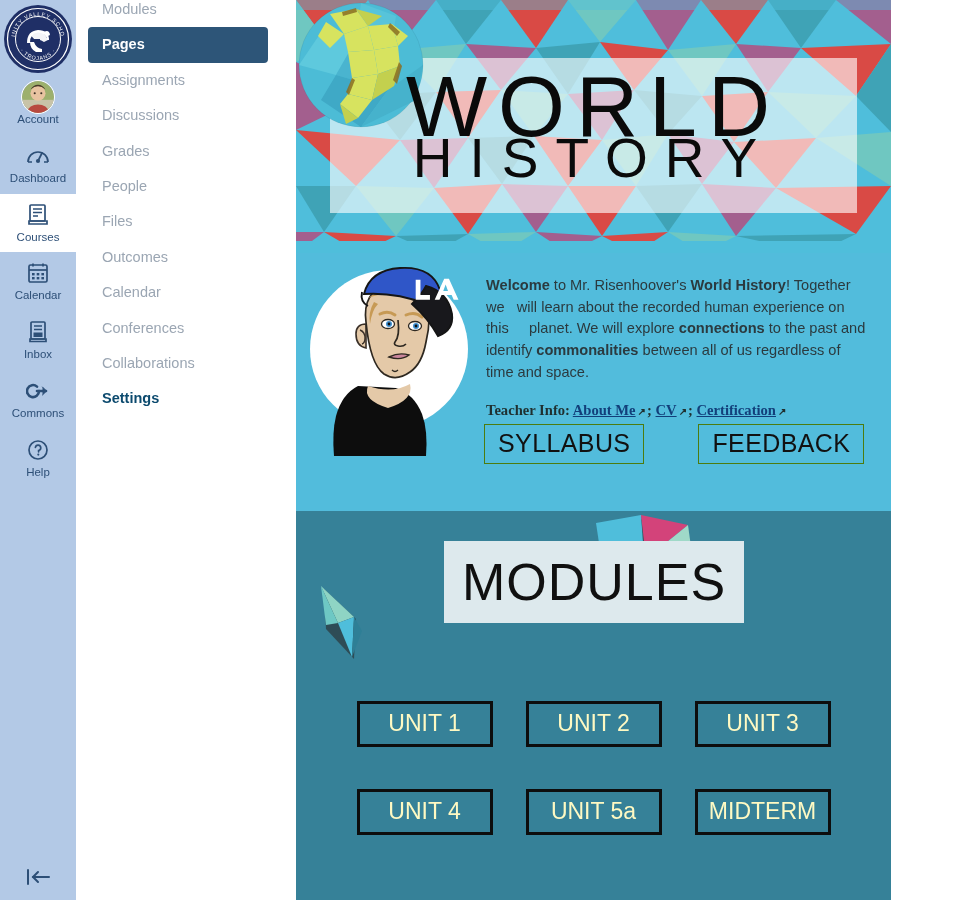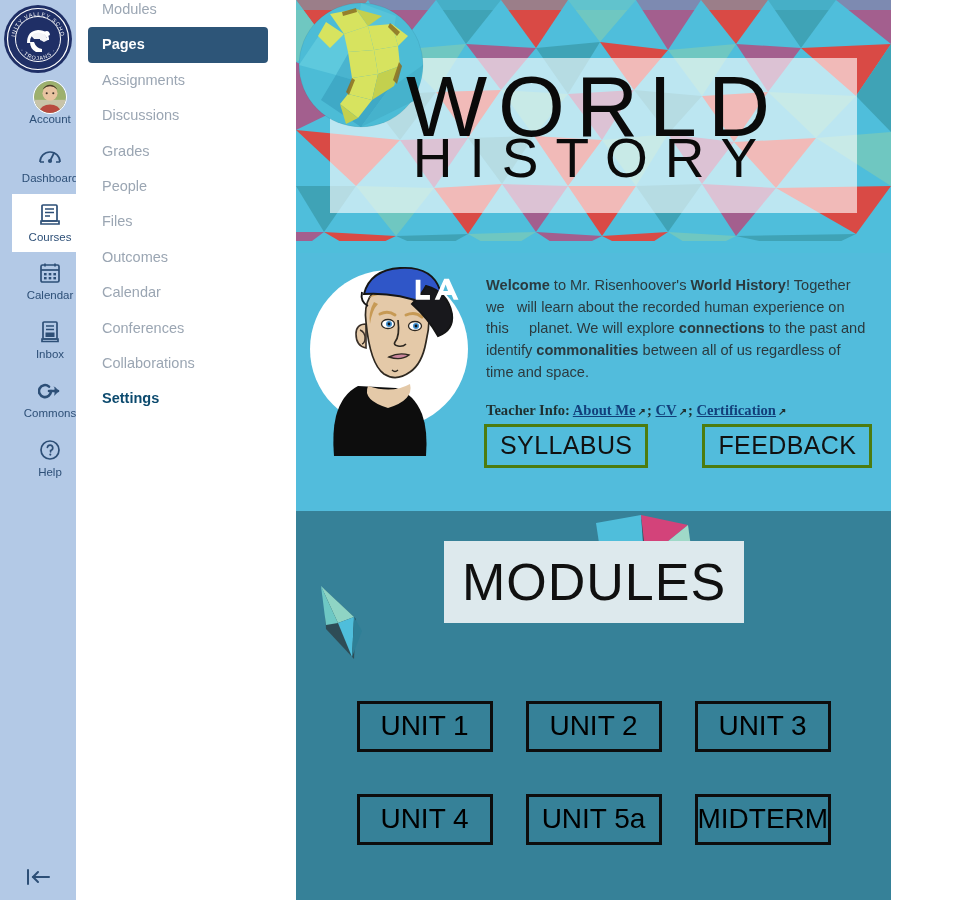--- a/index.html
+++ b/index.html
@@ -27,21 +27,20 @@
 
   .gnav-item {
     width: 76px;
     display: flex; flex-direction: column;
     align-items: center; justify-content: center;
     color: #2d4f77;
     font-size: 11.5px;
     padding: 8px 0 8px 0;
     text-align: center;
     line-height: 1.2;
-    margin-left: 12px;
   }
   .gnav-item.active { background: #ffffff; }
   .gnav-item .gicon { height: 26px; display:flex; align-items:center; justify-content:center; margin-bottom: 3px; }
   .gnav-label { display:block; }
 
   .avatar-photo {
     width: 34px; height: 34px; border-radius: 50%;
     overflow: hidden; border: 1.5px solid #ffffff;
     display:block;
   }
@@ -111,21 +110,21 @@
     color: #2b3a3f; font-size: 14.6px; line-height: 1.49;
     font-family: "Liberation Sans", sans-serif;
   }
   .wtext b { font-weight: bold; }
   .teacher-line { margin-top: 18px; color: #1f3030; font-size: 14.6px; font-weight: bold; font-family: Liberation Serif, serif; }
   .tlink { color:#123f7a; text-decoration: underline; font-weight: bold; }
   .ext { font-size: 10px; text-decoration: none; display:inline-block; margin: 0 1px 0 2px; }
 
   .btn-row { display:flex; gap: 54px; position:absolute; left: 188px; top: 171px; }
   .obtn {
-    border: 3px solid #4d7c0f;
+    border: 1px solid #4d7c0f;
     background: transparent;
     color: #111111;
     font-size: 25px;
     letter-spacing: 0.4px;
     padding: 6px 13px 7px;
     font-family: "Liberation Sans", sans-serif;
     line-height: 1;
     cursor: pointer;
   }
 
@@ -145,22 +144,22 @@
 
   .unit-grid {
     position:absolute; left: 0; top: 190px; width: 595px;
     display:grid; grid-template-columns: repeat(3, 1fr);
     row-gap: 42px; justify-items:center;
     padding: 0 44px;
   }
   .ubtn {
     border: 3px solid #0d0d0d;
     background: transparent;
-    color: #000000;
-    font-size: 28px;
+    color: #fef9c3;
+    font-size: 23px;
     padding: 8px 0 9px;
     width: 136px;
     text-align:center;
     line-height: 1;
     font-family: "Liberation Sans", sans-serif;
     cursor:pointer;
   }
 </style>
 </head>
 <body>

